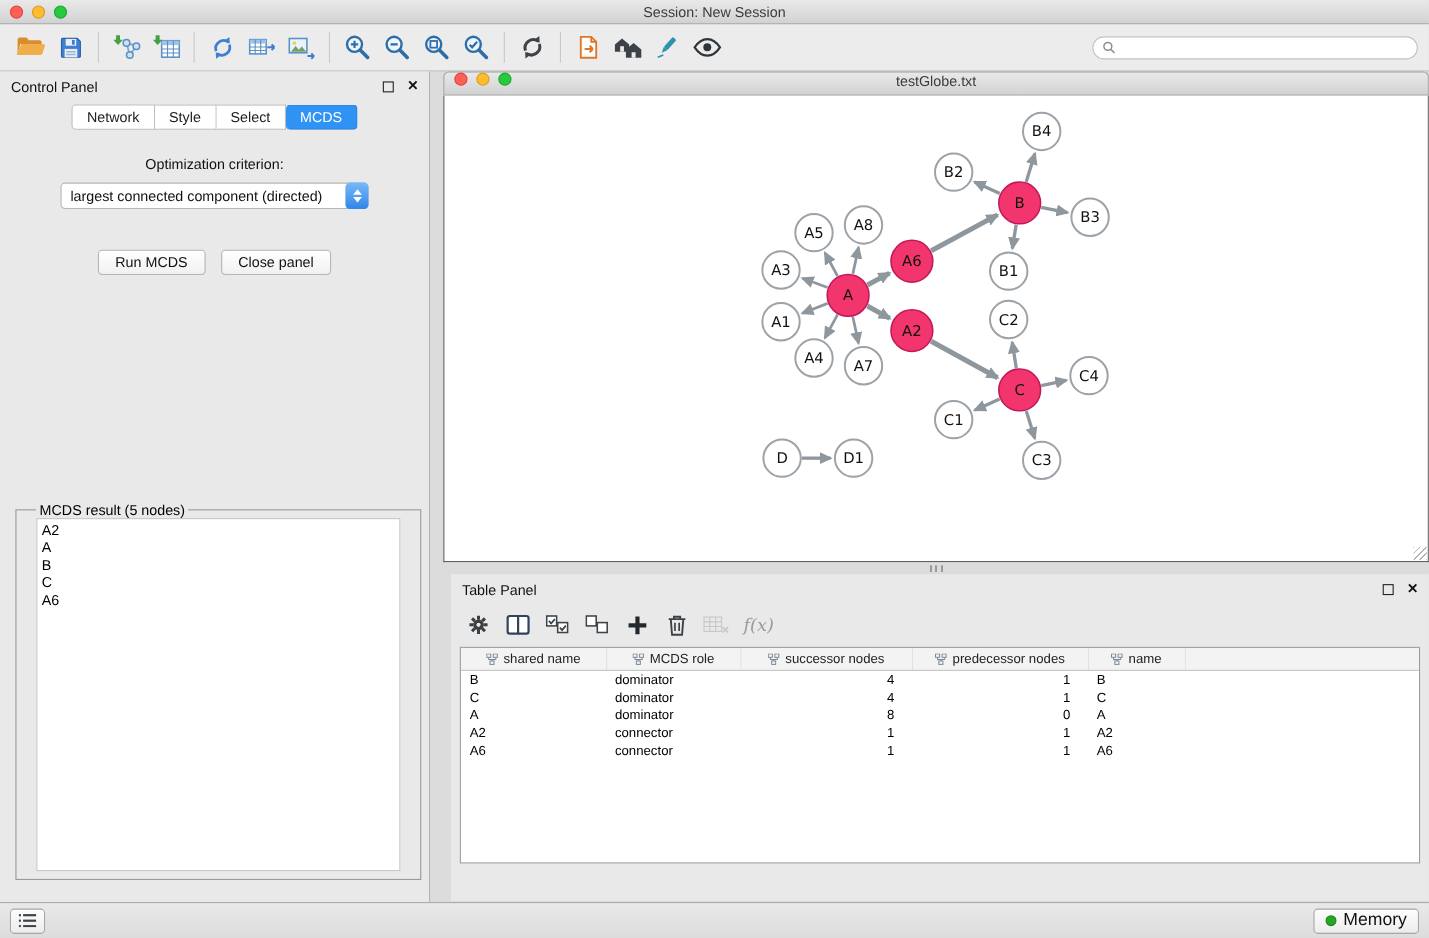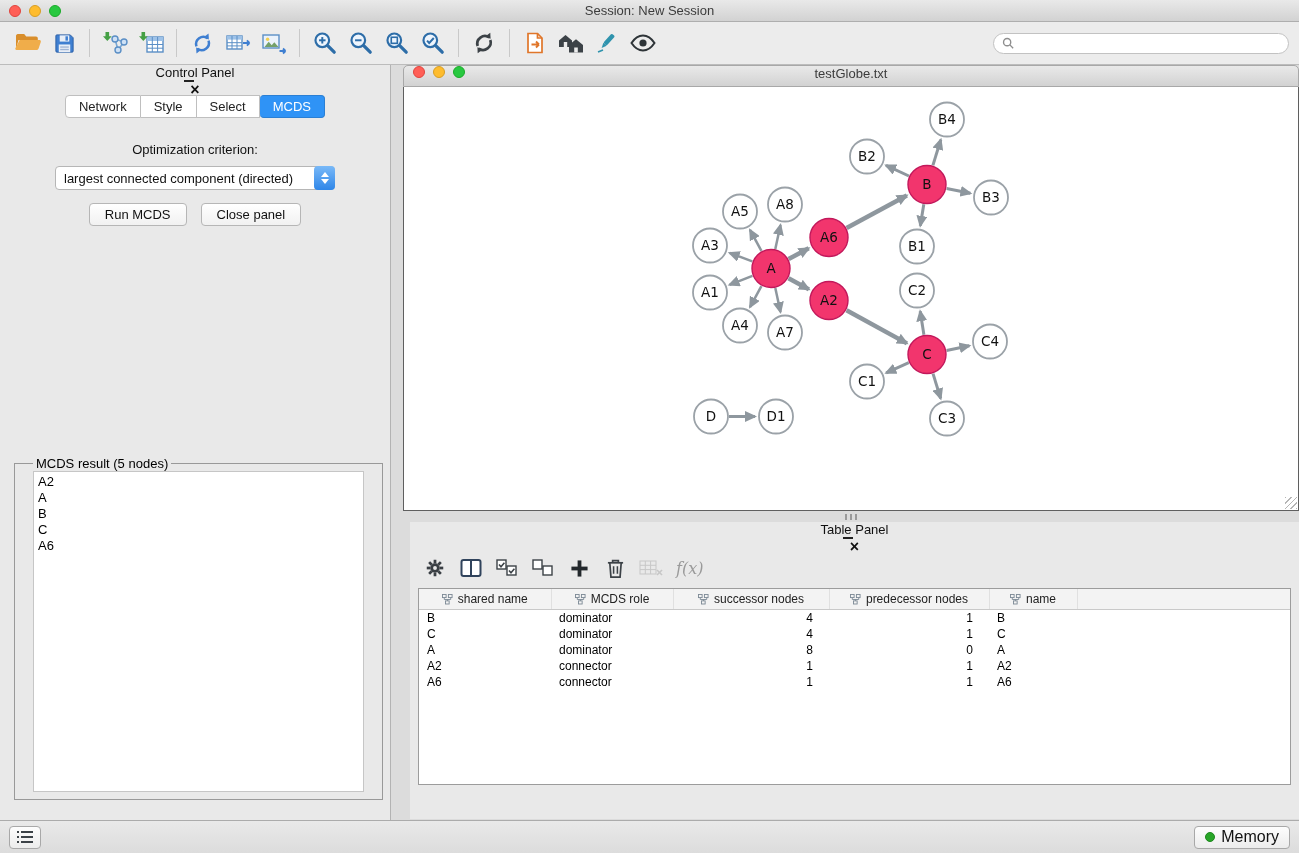--- a/index.html
+++ b/index.html
@@ -15,37 +15,37 @@
   
   .toolbar{height:43px;background:#ececec;border-bottom:1px solid #bcbcbc;display:flex;align-items:center;padding:0 10px;box-sizing:border-box;}
   .tbtn{width:36px;height:34px;display:flex;align-items:center;justify-content:center;border-radius:4px;flex:0 0 auto;}
   .tsep{width:1px;height:28px;background:#c9c9c9;margin:0 7px;flex:0 0 auto;}
   .search{margin-left:auto;width:296px;height:21px;background:#fff;border:1px solid #c2c2c2;border-radius:11px;display:flex;align-items:center;padding:0 8px;box-sizing:border-box;}
   .search input{border:none;outline:none;flex:1;font-size:12px;font-family:"Liberation Sans",sans-serif;background:transparent;margin-left:5px;color:#333;}
   
   .main{position:relative;height:755px;}
   
   .control-panel{position:absolute;left:0;top:0;width:391px;height:755px;background:#e9e9e9;border-right:1px solid #b3b3b3;box-sizing:border-box;}
-  .panel-header{height:28px;display:flex;align-items:center;padding:0 10px;font-size:13px;color:#111;flex-direction:column;}
+  .panel-header{height:28px;display:flex;align-items:center;padding:0 10px;font-size:13px;color:#111;}
   .panel-header .spacer{flex:1;}
   .float-box{width:8px;height:8px;border:1.5px solid #222;display:inline-block;margin-right:13px;}
   .close-x{font-size:16px;font-weight:bold;color:#111;line-height:1;cursor:default;}
   .cp-tabs,.tp-tabs{display:flex;justify-content:center;}
   .cp-tabs{margin-top:2px;}
   .seg{background:#fff;border:1px solid #bfbfbf;border-left:none;padding:3px 13px;font-size:13px;color:#222;white-space:nowrap;}
   .seg:first-child{border-left:1px solid #bfbfbf;border-radius:4px 0 0 4px;}
   .seg:last-child{border-radius:0 4px 4px 0;}
   .seg.active{background:#2f93f6;border-color:#2a7fd4;color:#fff;border-radius:4px;}
   .opt-label{text-align:center;margin-top:24px;font-size:13px;color:#111;}
   .dropdown{width:280px;height:24px;margin:9px auto 0;background:#fff;border:1px solid #b6b6b6;border-radius:4px;position:relative;display:flex;align-items:center;padding-left:8px;box-sizing:border-box;font-size:13px;color:#111;}
   .dd-stepper{position:absolute;right:-1px;top:-1px;bottom:-1px;width:21px;background:linear-gradient(#79b9f8,#2f86e8);border-radius:4px;display:flex;flex-direction:column;align-items:center;justify-content:center;gap:2px;}
   .dd-stepper .up{width:0;height:0;border-left:4px solid transparent;border-right:4px solid transparent;border-bottom:5px solid #fff;}
   .dd-stepper .down{width:0;height:0;border-left:4px solid transparent;border-right:4px solid transparent;border-top:5px solid #fff;}
   .cp-buttons{display:flex;justify-content:center;gap:14px;margin-top:13px;}
-  .btn{background:linear-gradient(#ffffff,#f1f1f1);border:1px solid #b6b6b6;border-radius:4px;padding:3px 15px;font-size:13px;color:#111;font-family:"Liberation Sans",sans-serif;}
+  .btn{background:linear-gradient(#ffffff,#f1f1f1);border:1px solid #b6b6b6;border-radius:4px;padding:3px 15px;font-size:13px;color:#111;font-family:"Liberation Sans",sans-serif;margin-top:24px;}
   .result-box{position:absolute;left:14px;right:7px;top:391px;bottom:20px;border:1px solid #999;display:flex;flex-direction:column;padding:0 18px 7px;margin:0;}
   .result-box legend{font-size:13px;color:#000;padding:0 3px;}
   .result-list{flex:1;background:#fff;border:1px solid #c6c6c6;font-size:13px;padding:2px 4px;overflow:hidden;}
   .result-item{height:16px;line-height:16px;color:#000;}
   
   .network-window{position:absolute;left:403px;top:0;width:896px;height:446px;}
   .nw-titlebar{height:22px;background:linear-gradient(#e9e9e9,#d2d2d2);border:1px solid #a8a8a8;border-radius:5px 5px 0 0;position:relative;display:flex;align-items:flex-start;box-sizing:border-box;}
   .nw-title{position:absolute;left:0;right:0;text-align:center;font-size:13px;color:#3c3c3c;}
   .nw-canvas{position:absolute;left:0;right:0;top:22px;bottom:0;background:#fff;border:1px solid #5f5f5f;border-top:none;box-sizing:border-box;}
   .nw-canvas svg.graph{width:100%;height:100%;display:block;}

